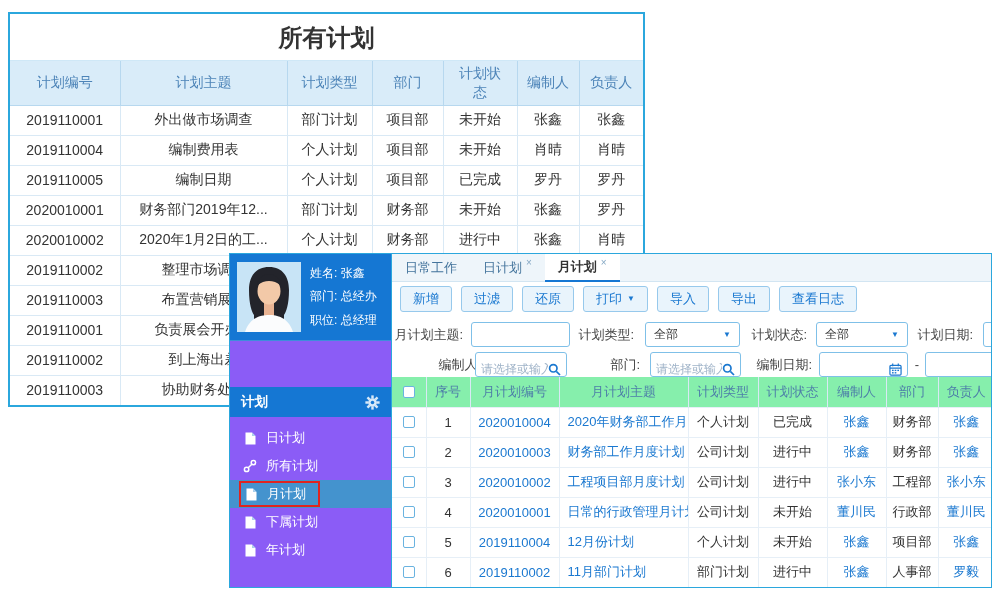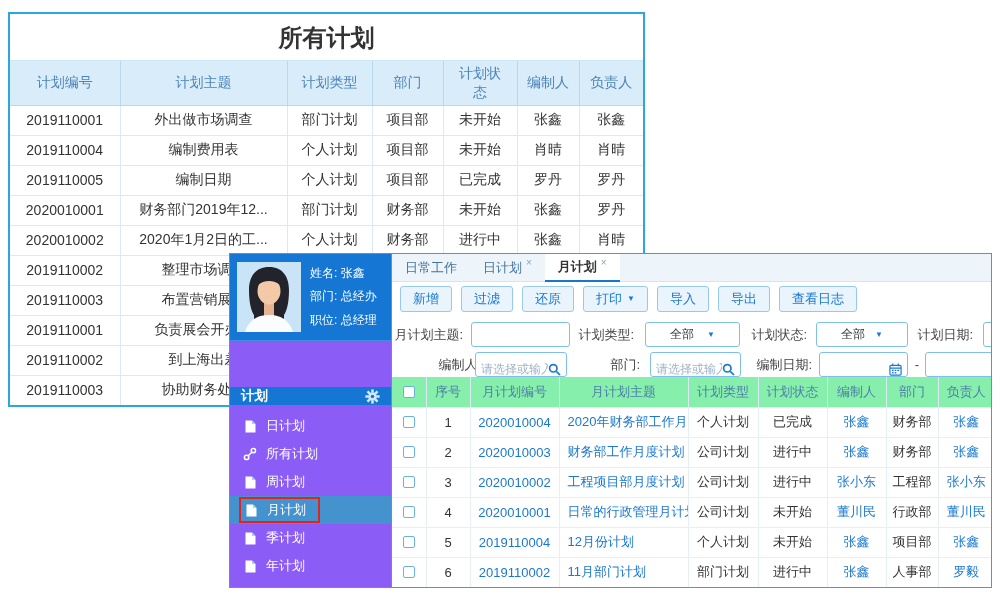--- a/index.html
+++ b/index.html
@@ -56,21 +56,21 @@
     border-radius:3px; padding:3px 12px; cursor:pointer; display:inline-flex; align-items:center; gap:5px;
     font-family:inherit; }
   .btn-caret { font-size:8px; color:#1a78d0; }
 
   .filters { position:relative; height:62px; font-size:13px; color:#444; }
   .fl { position:absolute; top:7px; line-height:25px; text-align:right; white-space:nowrap; }
   .fl.r2 { top:37px; }
   .fi { position:absolute; top:7px; height:25px; border:1px solid #7fc0e8; border-radius:3px;
     background:#fff; font-size:12px; padding:0 6px; color:#333; font-family:inherit; }
   .fi.r2 { top:37px; }
-  .sel { display:flex; align-items:center; justify-content:space-between; padding:0 24px; cursor:pointer; }
+  .sel { display:flex; align-items:center; justify-content:space-between; padding:0 8px; cursor:pointer; }
   .sel .caret { font-size:8px; color:#1a78d0; }
   .iconfield { display:flex; align-items:flex-end; padding:0 5px; }
   .iconfield input { border:none; outline:none; flex:1; min-width:0; font-size:12px;
     font-family:inherit; color:#333; background:transparent; }
   .iconfield input::placeholder { color:#9fb3c8; }
   .iconfield svg { flex:0 0 auto; }
 
   .grid { width:602px; table-layout:fixed; border-collapse:collapse; }
   .grid th { height:30px; background:#86efac; color:#4d7ea8; font-weight:normal; font-size:13px;
     border-left:1px solid #d9e9f5; text-align:center; }
@@ -257,66 +257,48 @@
           <div class="menu-item">
             <span class="mi-icon">
               <svg width="14" height="14" viewBox="0 0 14 14" fill="none" stroke="#fff" stroke-width="1.5">
                 <circle cx="3.6" cy="10.4" r="2.2"></circle>
                 <circle cx="10.4" cy="3.6" r="2.2"></circle>
                 <path d="M5.2 8.8 L8.8 5.2"></path>
               </svg>
             </span>
             <span class="mi-label">所有计划</span>
           </div>
-          <div class="menu-item">
-            <span class="mi-icon">
-              <svg width="11" height="13" viewBox="0 0 11 13">
-                <path d="M0.5 0.5h6.5l3.5 3.5v8.5h-10z" fill="#fff"></path>
-                <path d="M7 0.5l3.5 3.5H7z" fill="#a9cfec"></path>
-              </svg>
-            </span>
-            <span class="mi-label">周计划</span>
-          </div>
           <div class="menu-item active">
             <span class="red-box">
               <span class="mi-icon">
                 <svg width="11" height="13" viewBox="0 0 11 13">
                   <path d="M0.5 0.5h6.5l3.5 3.5v8.5h-10z" fill="#fff"></path>
                   <path d="M7 0.5l3.5 3.5H7z" fill="#a9cfec"></path>
                 </svg>
               </span>
               <span class="mi-label">月计划</span>
             </span>
           </div>
           <div class="menu-item">
             <span class="mi-icon">
               <svg width="11" height="13" viewBox="0 0 11 13">
                 <path d="M0.5 0.5h6.5l3.5 3.5v8.5h-10z" fill="#fff"></path>
                 <path d="M7 0.5l3.5 3.5H7z" fill="#a9cfec"></path>
               </svg>
             </span>
-            <span class="mi-label">季计划</span>
+            <span class="mi-label">下属计划</span>
           </div>
           <div class="menu-item">
             <span class="mi-icon">
               <svg width="11" height="13" viewBox="0 0 11 13">
                 <path d="M0.5 0.5h6.5l3.5 3.5v8.5h-10z" fill="#fff"></path>
                 <path d="M7 0.5l3.5 3.5H7z" fill="#a9cfec"></path>
               </svg>
             </span>
             <span class="mi-label">年计划</span>
-          </div>
-          <div class="menu-item">
-            <span class="mi-icon">
-              <svg width="11" height="13" viewBox="0 0 11 13">
-                <path d="M0.5 0.5h6.5l3.5 3.5v8.5h-10z" fill="#fff"></path>
-                <path d="M7 0.5l3.5 3.5H7z" fill="#a9cfec"></path>
-              </svg>
-            </span>
-            <span class="mi-label">下属计划</span>
           </div>
         </nav>
     </aside>
 
     <div class="main">
       <div class="tabs">
           <div class="tab">
             <span>日常工作</span>
           </div>
           <div class="tab">

